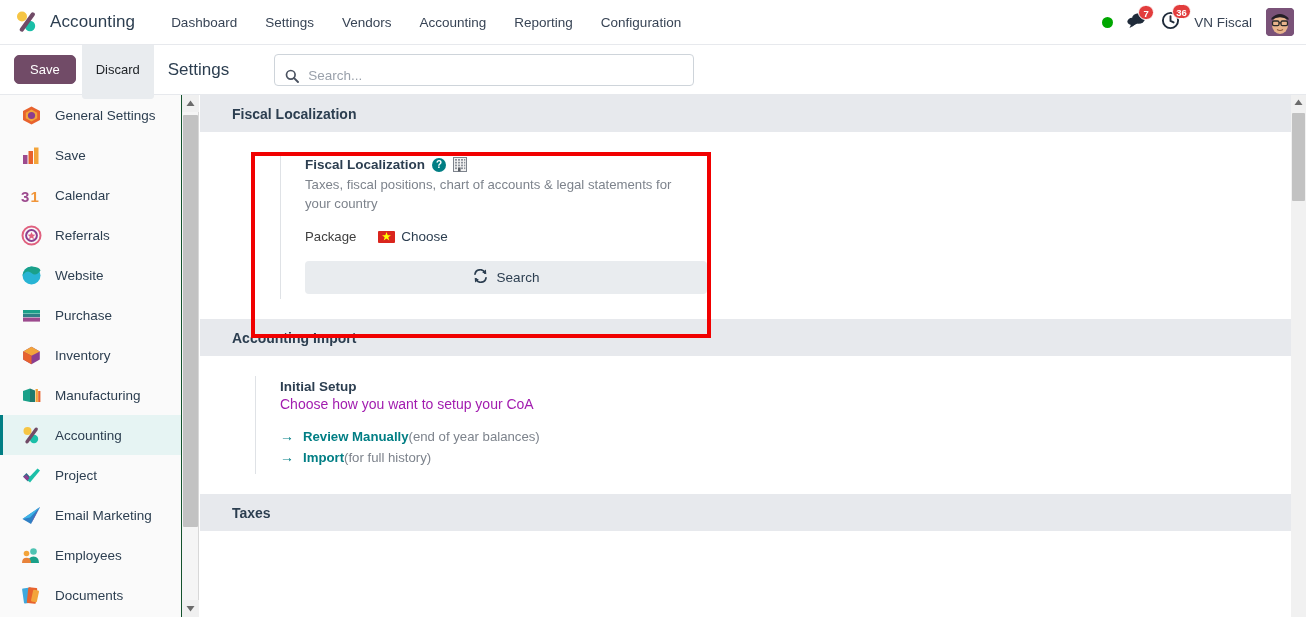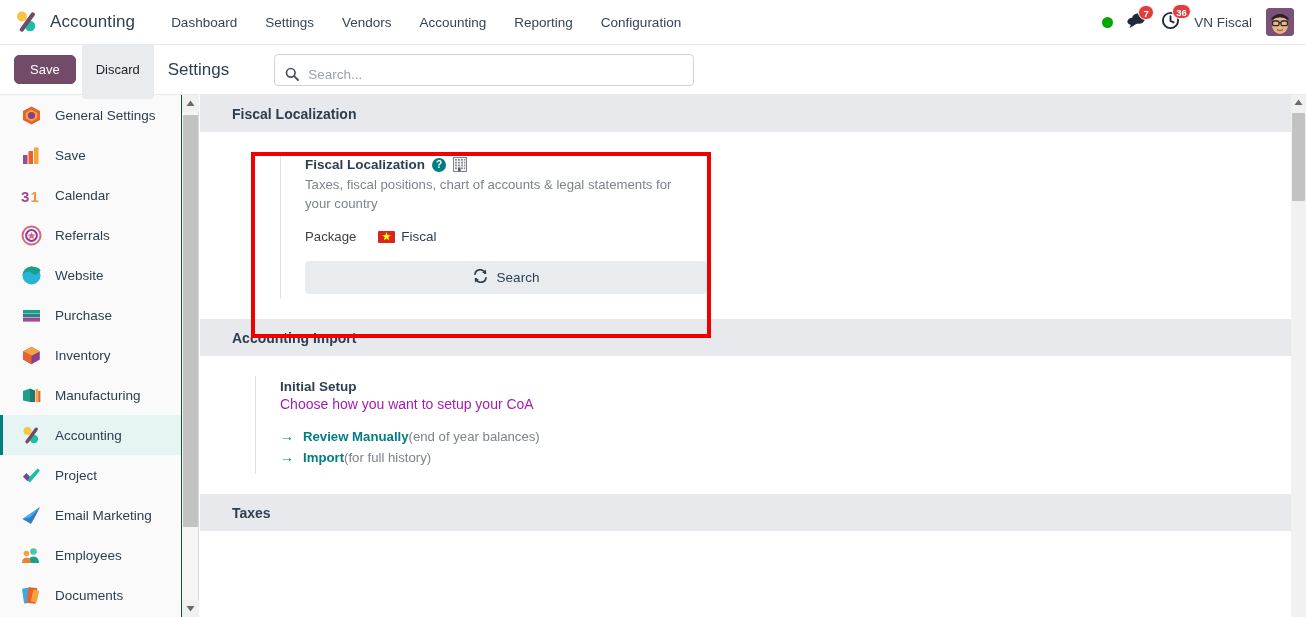--- a/index.html
+++ b/index.html
@@ -84,22 +84,22 @@
     font-family: "Liberation Sans", sans-serif;
   }
   .cp-title {
     font-size: 17px; color: #2c3e50;
     margin-left: 14px; font-weight: 400;
   }
   .search-wrap {
     margin-left: 45px;
     width: 420px; height: 32px;
     border: 1px solid #ced4da; border-radius: 4px;
-    display: flex; align-items: flex-start;
-    padding: 12px 10px; background: #fff;
+    display: flex; align-items: flex-end;
+    padding: 2px 10px; background: #fff;
   }
   .search-icon { color: #4a5260; display: flex; align-items: center; }
   .search-input {
     border: none; outline: none; flex: 1;
     font-size: 13.5px; color: #374151;
     margin-left: 9px;
     font-family: "Liberation Sans", sans-serif;
     background: transparent;
     caret-color: #000;
   }
@@ -541,21 +541,21 @@
       <div class="setting-desc">Taxes, fiscal positions, chart of accounts &amp; legal statements for your country</div>
 
       <div class="package-row">
         <span class="package-label">Package</span>
         <span class="package-value">
           <span class="flag-vn">
             <svg width="11" height="11" viewBox="0 0 11 11">
               <polygon points="5.5,1 6.7,4.2 10,4.2 7.3,6.2 8.3,9.4 5.5,7.5 2.7,9.4 3.7,6.2 1,4.2 4.3,4.2" fill="#ffff00"></polygon>
             </svg>
           </span>
-          <span>Fiscal</span>
+          <span>Choose</span>
         </span>
       </div>
 
       <button class="btn-reload">
         <span>
           <svg width="15" height="14" viewBox="0 0 15 14">
             <path d="M2 5.2 A5.2 5.2 0 0 1 12 4.1" fill="none" stroke="#2c3e50" stroke-width="1.7" stroke-linecap="round"></path>
             <polygon points="12.9,0.6 13.3,5.2 9.2,3.6" fill="#2c3e50"></polygon>
             <path d="M13 8.8 A5.2 5.2 0 0 1 3 9.9" fill="none" stroke="#2c3e50" stroke-width="1.7" stroke-linecap="round"></path>
             <polygon points="2.1,13.4 1.7,8.8 5.8,10.4" fill="#2c3e50"></polygon>

